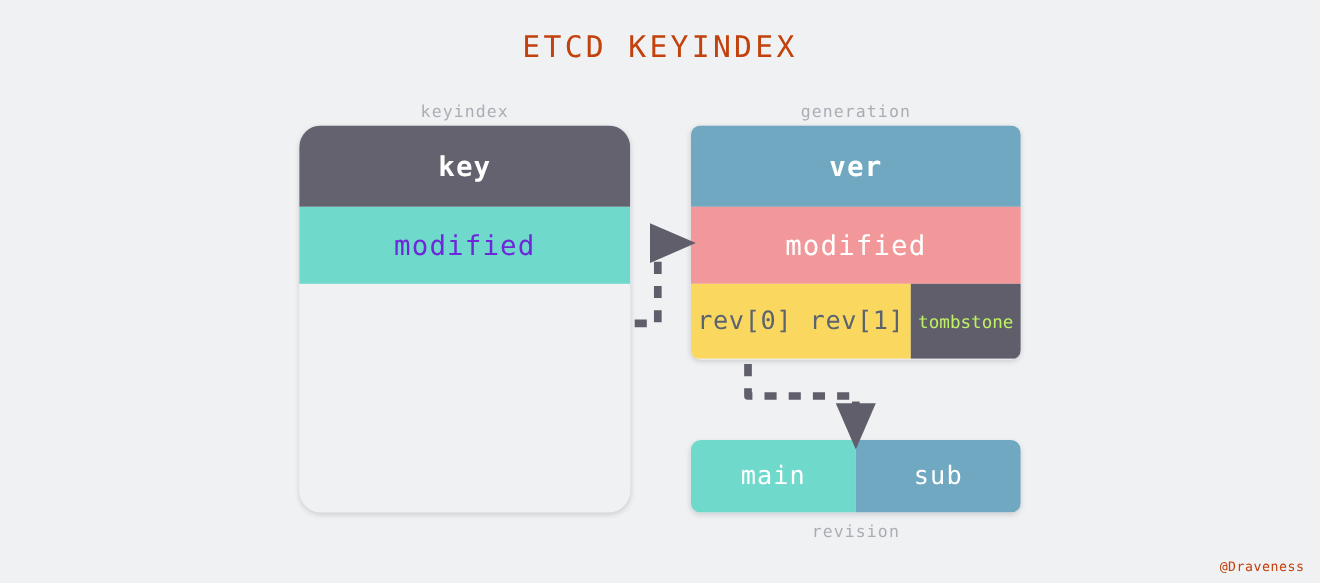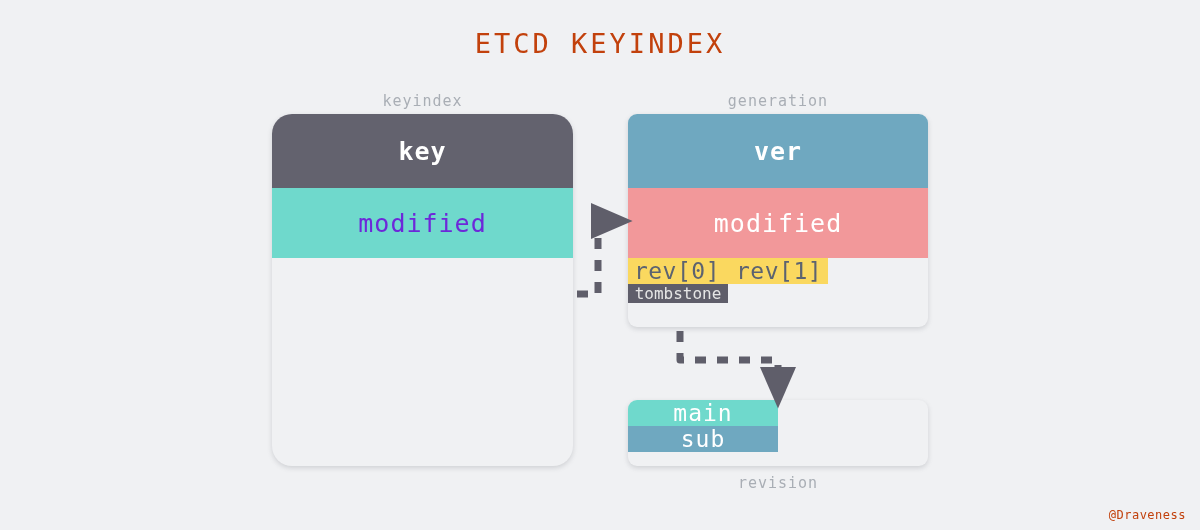--- a/index.html
+++ b/index.html
@@ -120,55 +120,53 @@
   }
   #row-created {
     height: 70px;
     background: #F2989A;
     color: #FFFFFF;
     font-size: 25px;
   }
   #row-revs {
     height: 68px;
     display: flex;
-    flex-direction: column;
     align-items: stretch;
   }
   #revs-cell {
     width: 200px;
     background: #FAD85F;
     display: flex;
     align-items: center;
     justify-content: center;
     gap: 16px;
     color: #5C6370;
     font-family: "DejaVu Sans Mono", monospace;
     font-size: 23px;
     letter-spacing: 0.5px;
   }
   #tombstone-cell {
     width: 100px;
     background: #5F5E6A;
     display: flex;
     align-items: center;
     justify-content: center;
-    color: #e5e5e5;
+    color: #bef264;
     font-family: "DejaVu Sans Mono", monospace;
     font-size: 16px;
     letter-spacing: 0px;
   }
 
   
   #card-revision {
     left: 628px;
     top: 400px;
     width: 300px;
     height: 66px;
     display: flex;
-    flex-direction: column;
   }
   #revision-main {
     width: 150px;
     background: #6FD9CC;
     display: flex;
     align-items: center;
     justify-content: center;
     color: #FFFFFF;
     font-family: "DejaVu Sans Mono", monospace;
     font-size: 23px;

